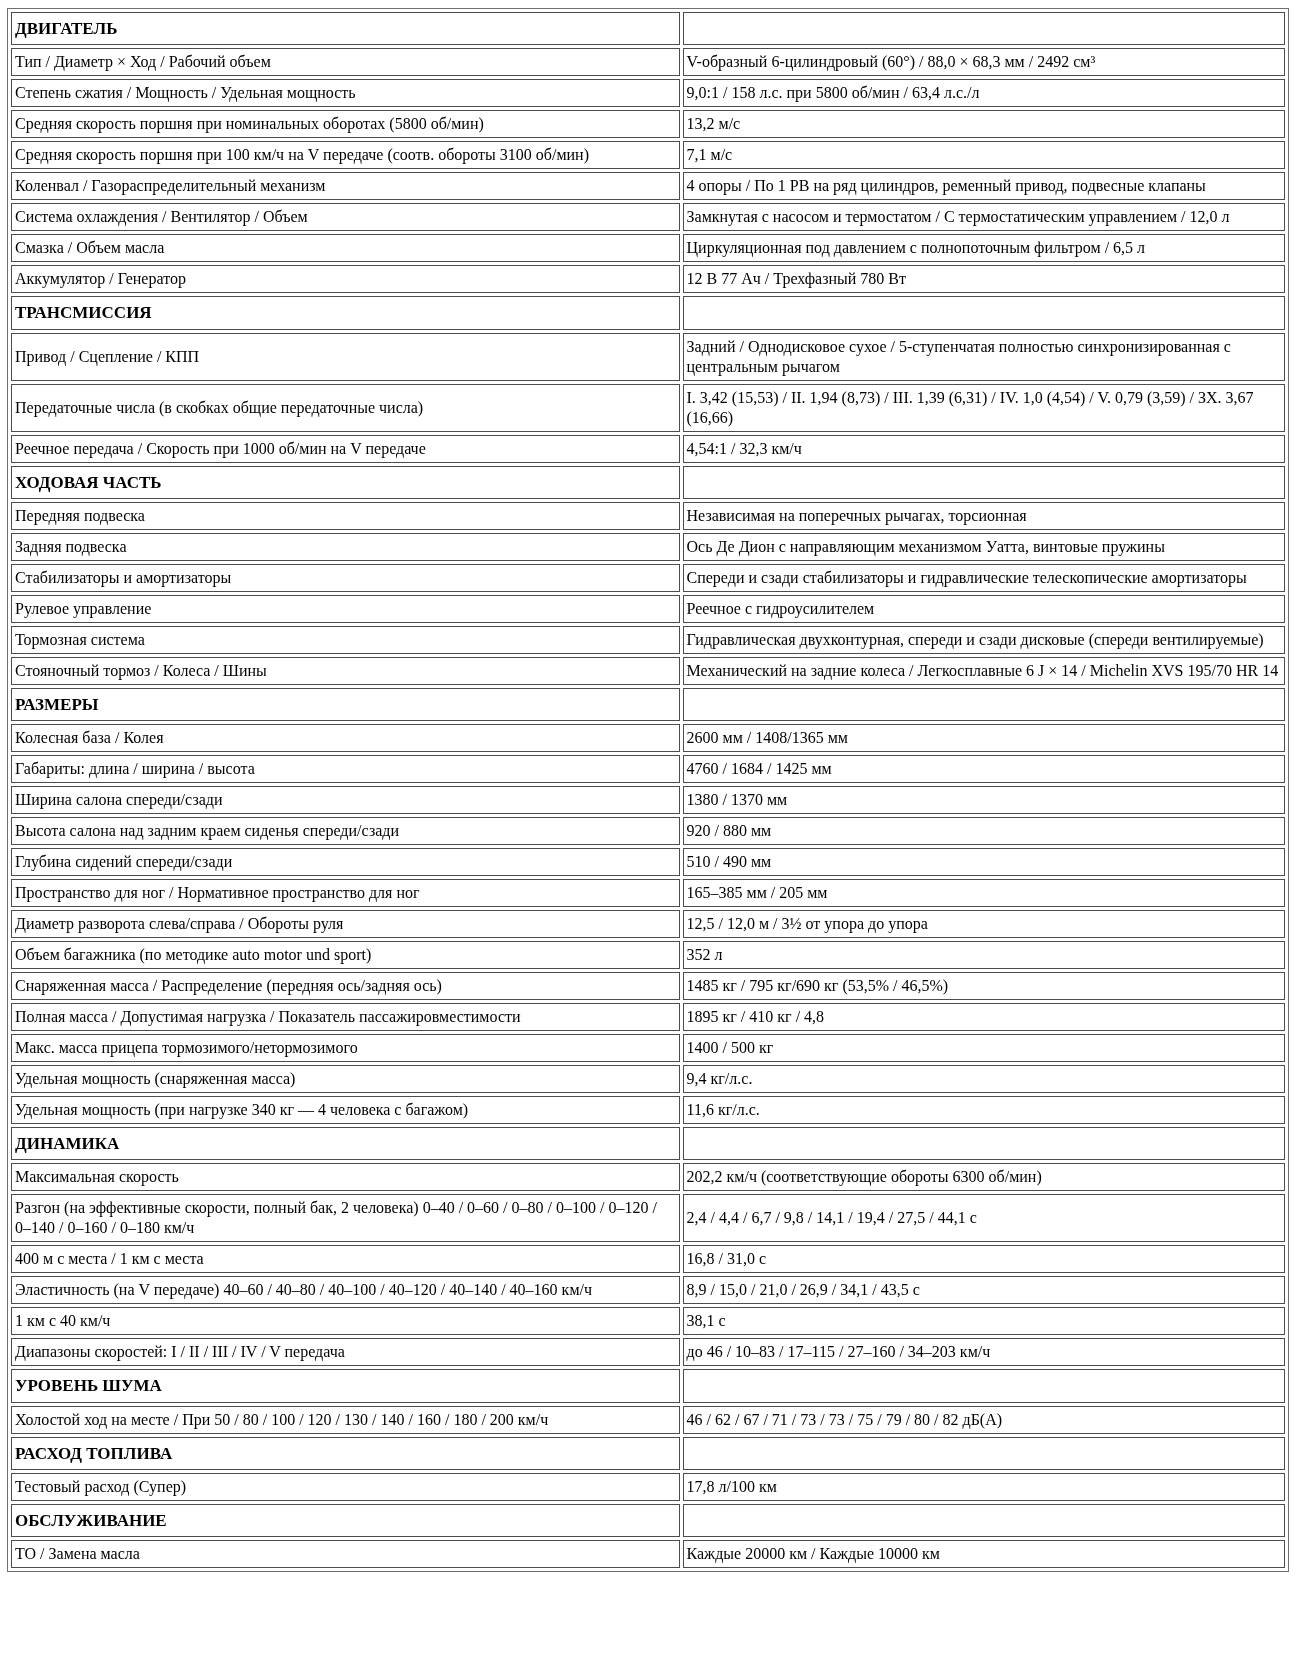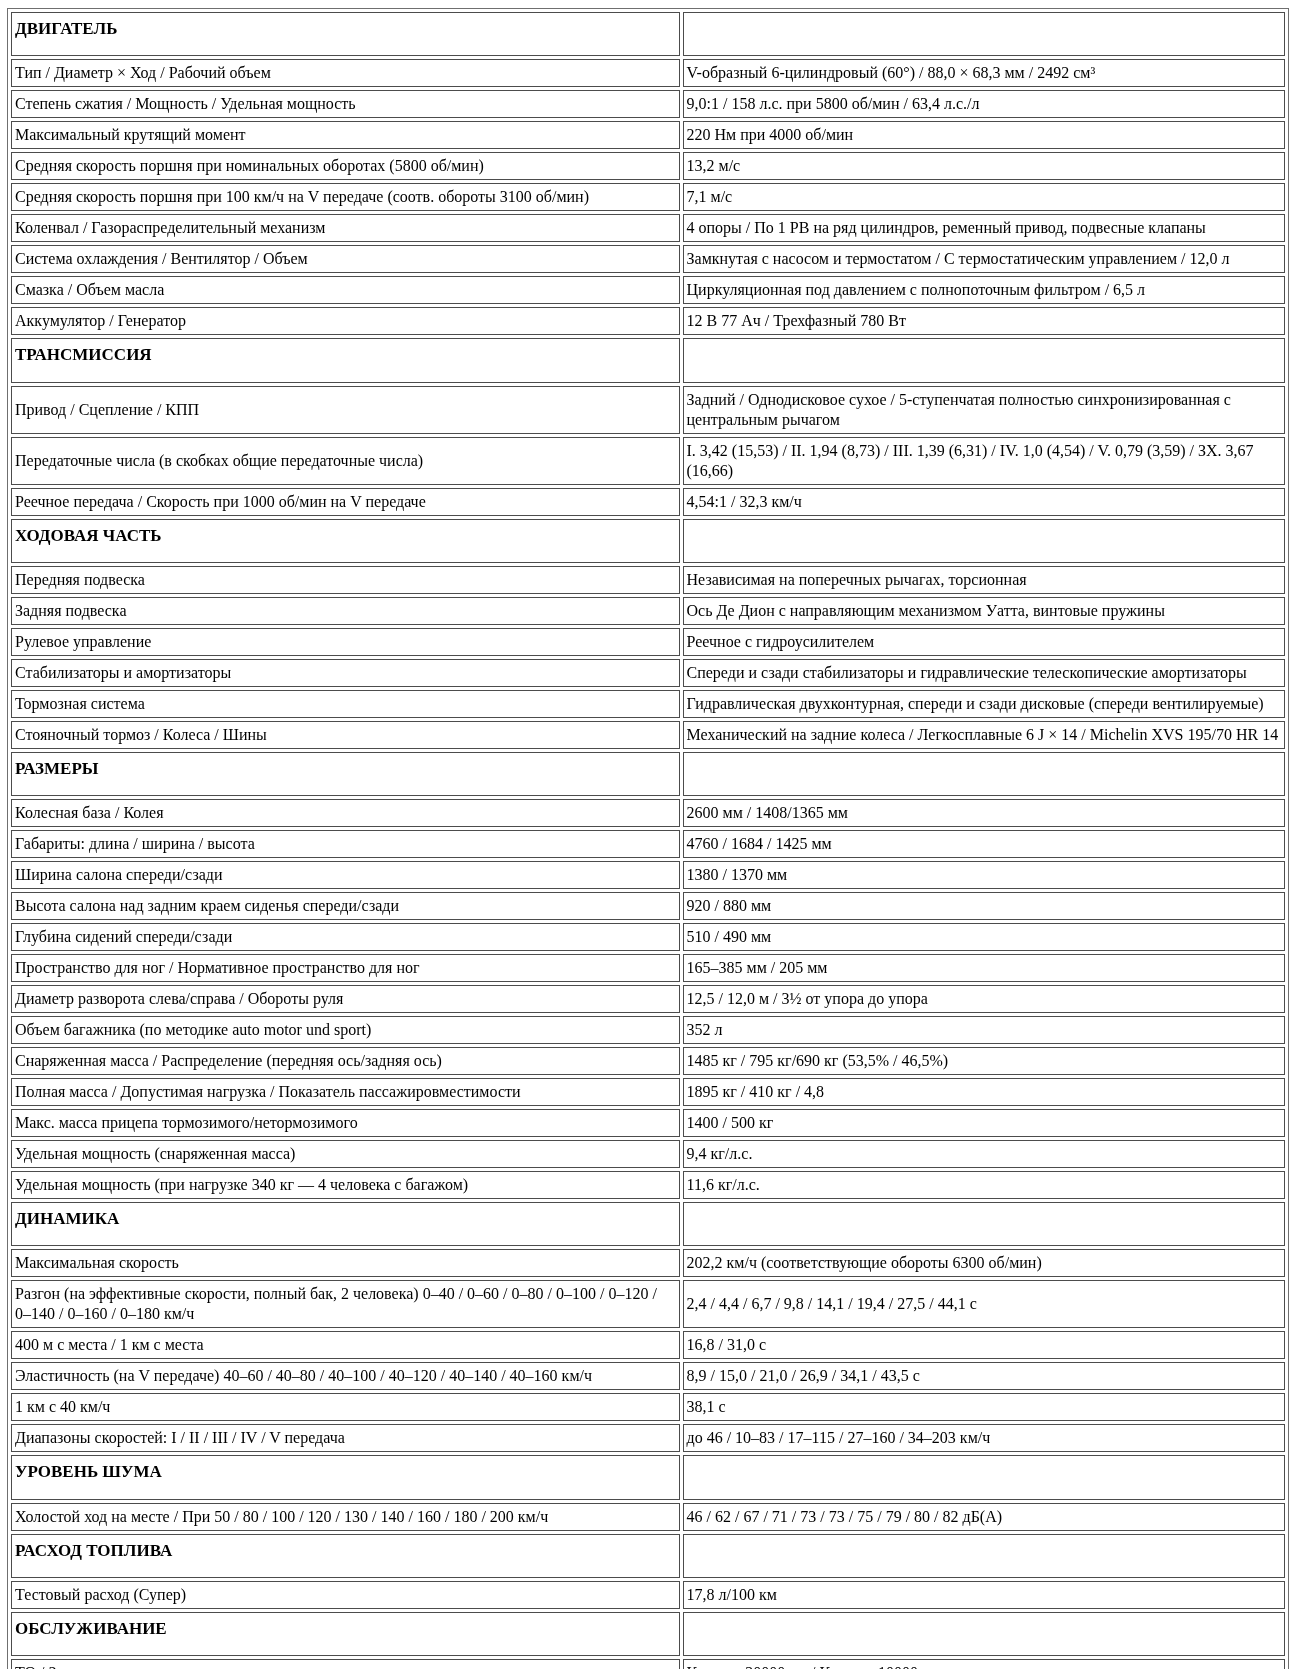--- a/index.html
+++ b/index.html
@@ -30,21 +30,21 @@
     font-size: 16px;
     line-height: 1.25;
     padding: 3px 4px 3px 3px;
     vertical-align: middle;
     word-wrap: break-word;
   }
   td.section {
     font-weight: bold;
     font-size: 17px;
     padding-top: 5px;
-    padding-bottom: 16px;
+    padding-bottom: 5px;
   }
 </style>
 </head>
 <body>
 
 <div class="sheet">
   <table class="spec-table">
     <colgroup>
       <col class="c-param">
       <col class="c-value">
@@ -56,24 +56,20 @@
         </tr>
         <tr>
           <td class="cell label">Тип / Диаметр × Ход / Рабочий объем</td>
           <td class="cell value">V-образный 6-цилиндровый (60°) / 88,0 × 68,3 мм / 2492 см³</td>
         </tr>
         <tr>
           <td class="cell label">Степень сжатия / Мощность / Удельная мощность</td>
           <td class="cell value">9,0:1 / 158 л.с. при 5800 об/мин / 63,4 л.с./л</td>
         </tr>
         <tr>
-          <td class="cell label">Максимальный крутящий момент</td>
-          <td class="cell value">220 Нм при 4000 об/мин</td>
-        </tr>
-        <tr>
           <td class="cell label">Средняя скорость поршня при номинальных оборотах (5800 об/мин)</td>
           <td class="cell value">13,2 м/с</td>
         </tr>
         <tr>
           <td class="cell label">Средняя скорость поршня при 100 км/ч на V передаче (соотв. обороты 3100 об/мин)</td>
           <td class="cell value">7,1 м/с</td>
         </tr>
         <tr>
           <td class="cell label">Коленвал / Газораспределительный механизм</td>
           <td class="cell value">4 опоры / По 1 РВ на ряд цилиндров, ременный привод, подвесные клапаны</td>
@@ -112,26 +108,26 @@
         </tr>
         <tr>
           <td class="cell label">Передняя подвеска</td>
           <td class="cell value">Независимая на поперечных рычагах, торсионная</td>
         </tr>
         <tr>
           <td class="cell label">Задняя подвеска</td>
           <td class="cell value">Ось Де Дион с направляющим механизмом Уатта, винтовые пружины</td>
         </tr>
         <tr>
+          <td class="cell label">Стабилизаторы и амортизаторы</td>
+          <td class="cell value">Спереди и сзади стабилизаторы и гидравлические телескопические амортизаторы</td>
+        </tr>
+        <tr>
           <td class="cell label">Рулевое управление</td>
           <td class="cell value">Реечное с гидроусилителем</td>
-        </tr>
-        <tr>
-          <td class="cell label">Стабилизаторы и амортизаторы</td>
-          <td class="cell value">Спереди и сзади стабилизаторы и гидравлические телескопические амортизаторы</td>
         </tr>
         <tr>
           <td class="cell label">Тормозная система</td>
           <td class="cell value">Гидравлическая двухконтурная, спереди и сзади дисковые (спереди вентилируемые)</td>
         </tr>
         <tr>
           <td class="cell label">Стояночный тормоз / Колеса / Шины</td>
           <td class="cell value">Механический на задние колеса / Легкосплавные 6 J × 14 / Michelin XVS 195/70 HR 14</td>
         </tr>
         <tr>

